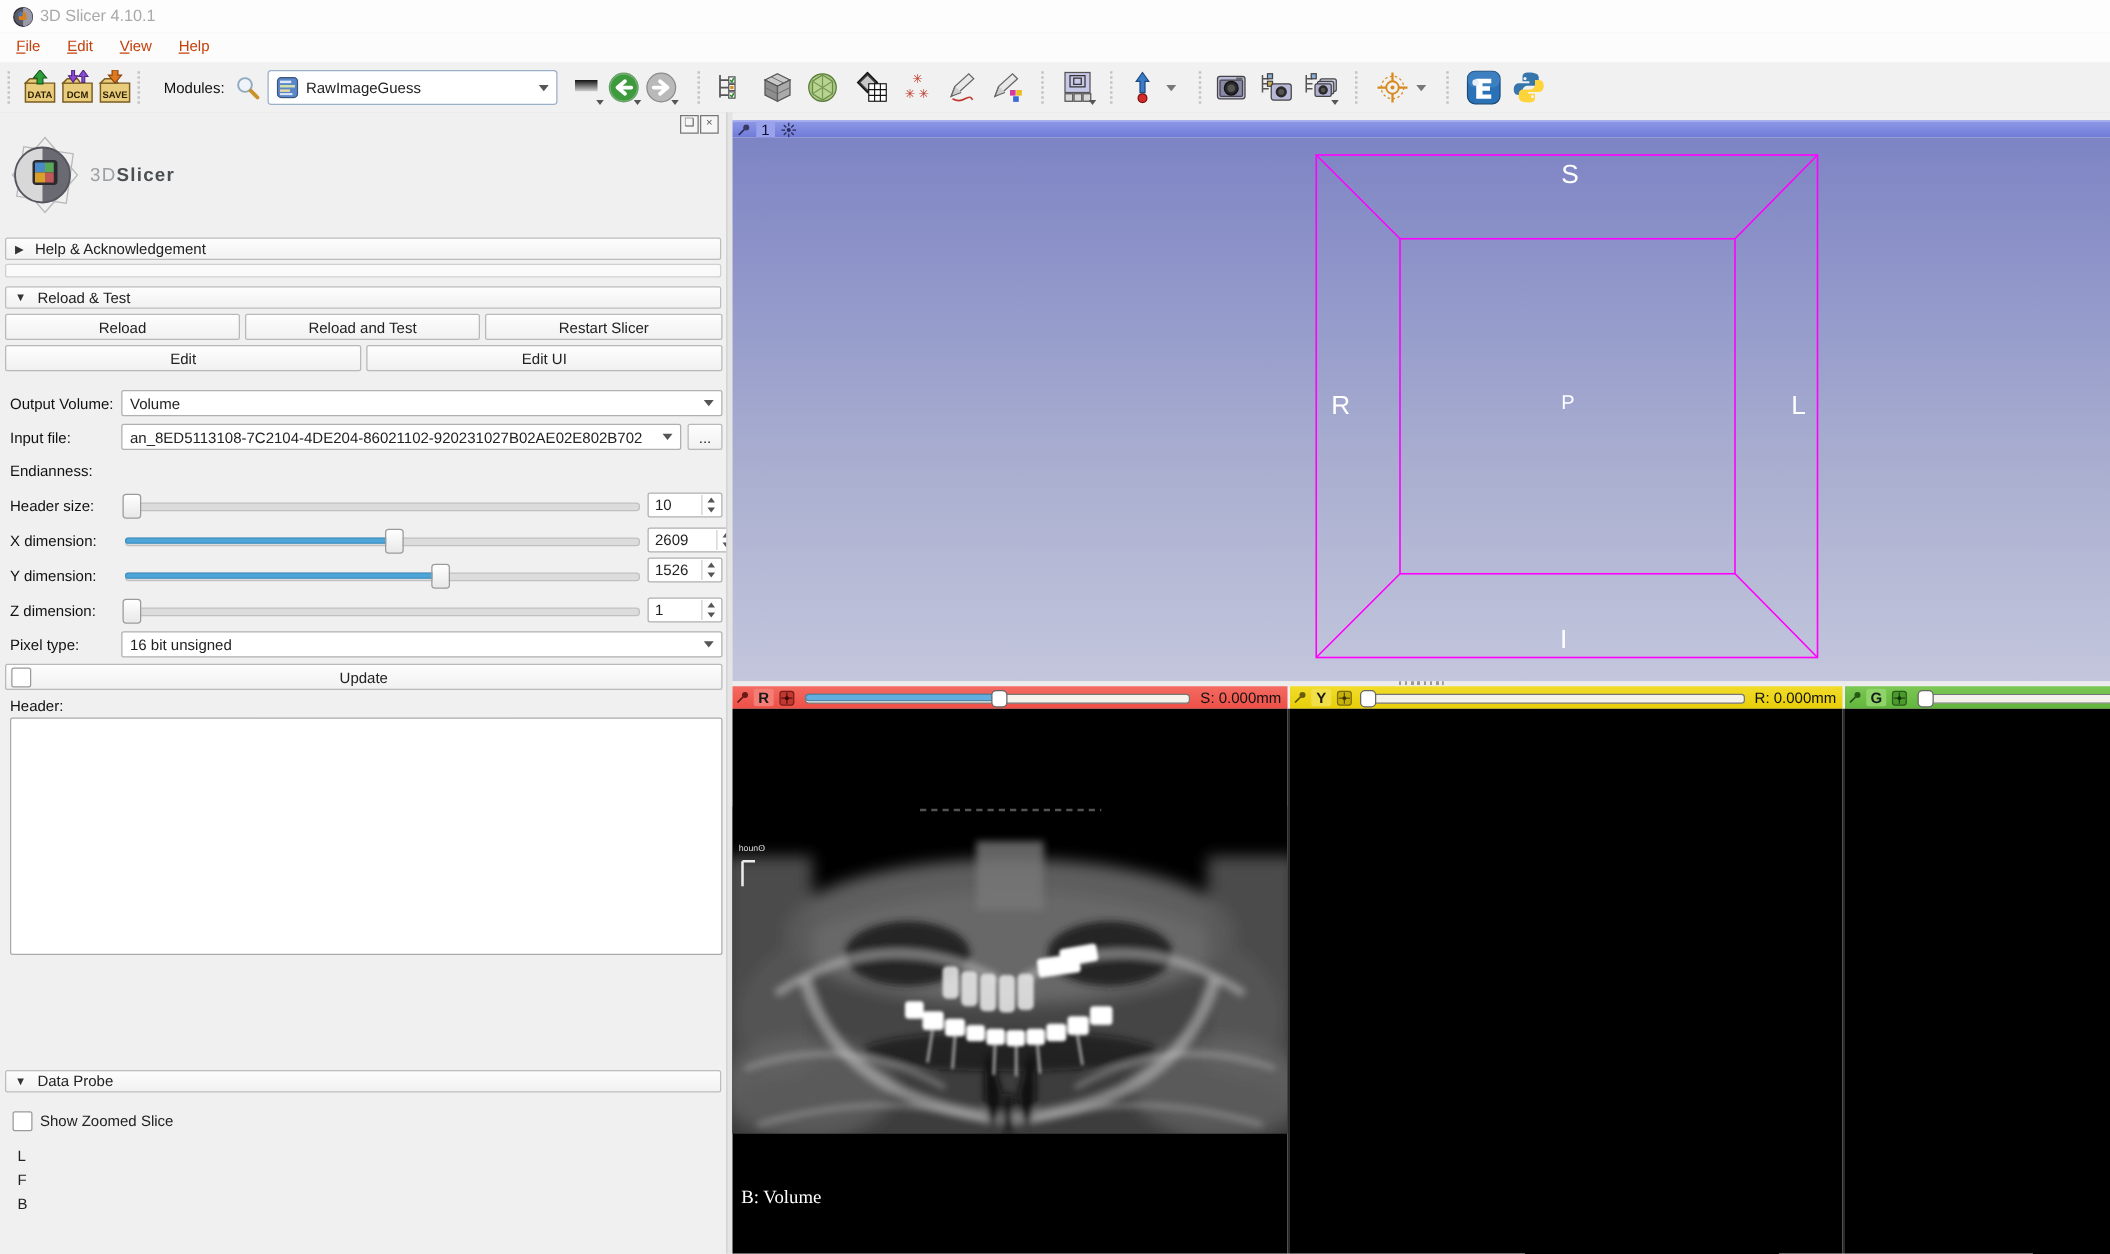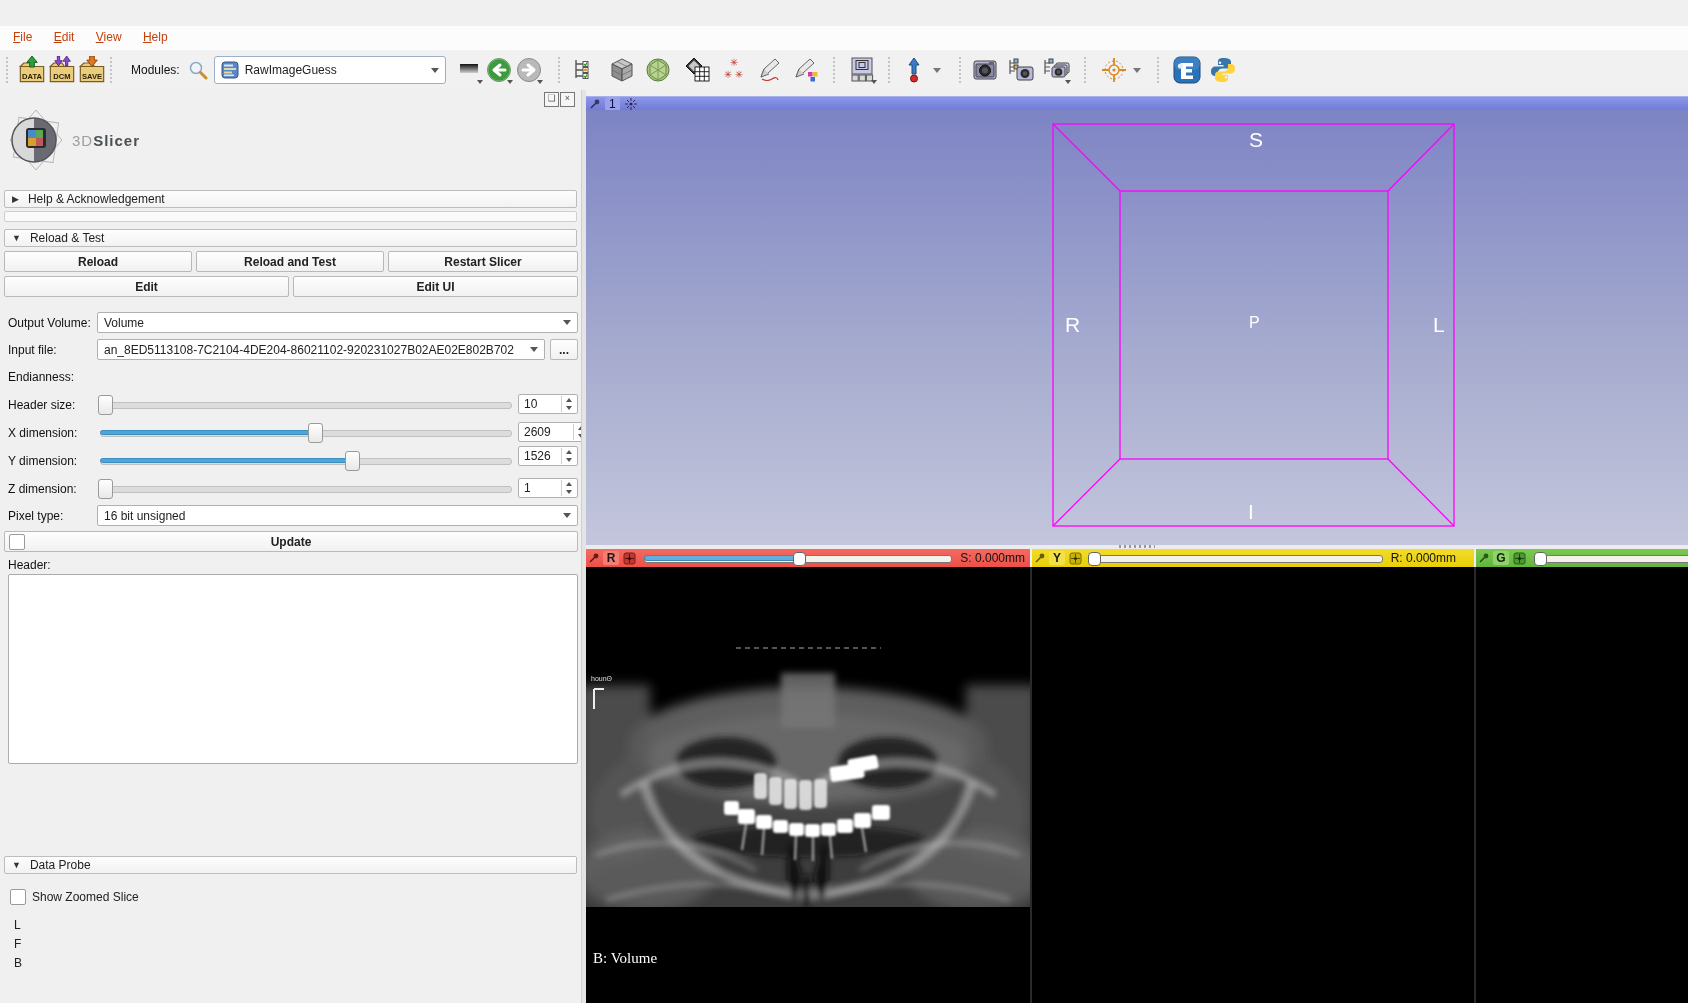--- a/index.html
+++ b/index.html
@@ -23,21 +23,21 @@
   .tiny-arrow{width:0;height:0;border-left:3px solid transparent;border-right:3px solid transparent;border-top:4px solid #555;position:absolute;right:1px;bottom:1px;}
 
   
   .left-panel{left:0;top:90px;width:581px;bottom:0;background:#f0f0f0;}
   .panel-split{left:581px;top:90px;width:5px;bottom:0;background:#e4e4e4;border-left:1px solid #cfcfcf;}
   .win-btn{width:13px;height:13px;border:1px solid #777;background:#f6f6f6;color:#555;font-size:9px;line-height:11px;text-align:center;}
   .logo-3d{color:#9aa0a4;font-size:15px;letter-spacing:1px;}
   .logo-slicer{color:#4a4f52;font-size:15px;font-weight:bold;letter-spacing:1px;}
   .collapse{left:4px;width:573px;height:18px;background:linear-gradient(#fdfdfd,#f2f2f2);border:1px solid #bdbdbd;border-radius:2px;display:flex;align-items:center;gap:9px;padding-left:7px;box-sizing:border-box;}
   .collapse .car{font-size:9px;color:#333;}
-  .pbtn{background:linear-gradient(#fefefe,#f1f1f1);border:1px solid #b9b9b9;border-radius:2px;height:21px;display:flex;align-items:center;justify-content:center;box-sizing:border-box;font-weight:bold;}
+  .pbtn{background:linear-gradient(#fefefe,#f1f1f1);border:1px solid #b9b9b9;border-radius:2px;height:21px;display:flex;align-items:center;justify-content:center;box-sizing:border-box;}
   .flabel{left:8px;width:90px;color:#111;}
   .combo{background:#fff;border:1px solid #b0b0b0;border-radius:2px;height:21px;display:flex;align-items:center;padding:0 6px;box-sizing:border-box;white-space:nowrap;overflow:hidden;}
   .combo .arrow-down{margin-left:auto;flex:0 0 auto;}
   .slider{height:20px;}
   .slider .track{position:absolute;left:0;right:0;top:8px;height:5px;background:#dcdcdc;border:1px solid #c0c0c0;border-radius:3px;}
   .slider .fill{position:absolute;left:0;top:8px;height:5px;background:#4da6d9;border:1px solid #3d8fc0;border-radius:3px;box-sizing:border-box;}
   .slider .handle{position:absolute;top:1px;width:13px;height:18px;background:linear-gradient(#ffffff,#e8e8e8);border:1px solid #9a9a9a;border-radius:3px;margin-left:-6px;}
   .spin{background:#fff;border:1px solid #b0b0b0;border-radius:2px;height:20px;box-sizing:border-box;padding-left:5px;display:flex;align-items:center;}
   .spin .btns{position:absolute;right:1px;top:1px;bottom:1px;width:14px;border-left:1px solid #cfcfcf;display:flex;flex-direction:column;}
   .spin .btns div{flex:1;display:flex;align-items:center;justify-content:center;}
@@ -61,20 +61,30 @@
   .bar-slider .bfill{position:absolute;left:0;top:3px;height:6px;background:#62aede;border:1px solid #4a84a8;border-radius:3px;box-sizing:border-box;}
   .bar-slider .bhandle{position:absolute;top:0;width:11px;height:12px;background:#fff;border:1px solid #666;border-radius:4px;margin-left:-5px;}
   .mm{color:#111;white-space:nowrap;}
   .overlay-text{position:absolute;color:#fff;font-family:"Liberation Serif",serif;font-size:15px;}
 </style>
 </head>
 <body>
 
 <div id="app">
 
+  <div class="abs titlebar">
+    <svg class="abs" style="left:10px;top:5px" width="17" height="17" viewBox="0 0 17 17">
+      <circle cx="8.5" cy="8.5" r="7.5" fill="#5a5a66"></circle>
+      <circle cx="8.5" cy="8.5" r="7.5" fill="none" stroke="#2e2e38"></circle>
+      <path d="M8.5 1 a7.5 7.5 0 0 1 0 15 z" fill="#9b9ba8"></path>
+      <rect x="5" y="5" width="6" height="6" rx="1" fill="#d8801e"></rect>
+      <rect x="5" y="5" width="3" height="3" fill="#3a78c2"></rect>
+    </svg>
+    <div class="abs title-text">3D Slicer 4.10.1</div>
+  </div>
 
   <div class="abs menubar">
     <span class="menu-item" style="margin-left:4px">File</span>
     <span class="menu-item">Edit</span>
     <span class="menu-item">View</span>
     <span class="menu-item">Help</span>
   </div>
 
   <div class="abs toolbar">
     <div class="tb-sep" style="margin-left:6px"></div>
@@ -522,21 +532,21 @@
       <div class="vlabel" style="background:#f2e04a">Y</div>
       <svg width="13" height="13" viewBox="0 0 13 13">
           <rect x="1" y="1" width="11" height="11" rx="2" fill="#c8b208" stroke="#7a6c06"></rect>
           <path d="M6.5 2v9M2 6.5h9" stroke="#5c5208"></path>
           <circle cx="6.5" cy="6.5" r="1.5" fill="#3a3404"></circle>
         </svg>
       <div class="bar-slider" style="flex:1;margin:0 4px">
         <div class="btrack"></div>
         <div class="bhandle" style="left: 1%;"></div>
       </div>
-      <span class="mm" style="margin-right:18px">R: 0.000mm</span>
+      <span class="mm" style="margin-right:5px">R: 0.000mm</span>
     </div>
 
     <div class="abs slice-bar" style="left:890px;right:0;background:linear-gradient(#7cc854,#62b53c)">
       <svg width="10" height="10" viewBox="0 0 10 10">
           <line x1="1" y1="9" x2="6" y2="4" stroke="#1e4a10" stroke-width="1.4"></line>
           <circle cx="7" cy="3" r="2.4" fill="#255a14"></circle>
         </svg>
       <div class="vlabel" style="background:#8ed468">G</div>
       <svg width="13" height="13" viewBox="0 0 13 13">
           <rect x="1" y="1" width="11" height="11" rx="2" fill="#4a9a2e" stroke="#2a5c18"></rect>

